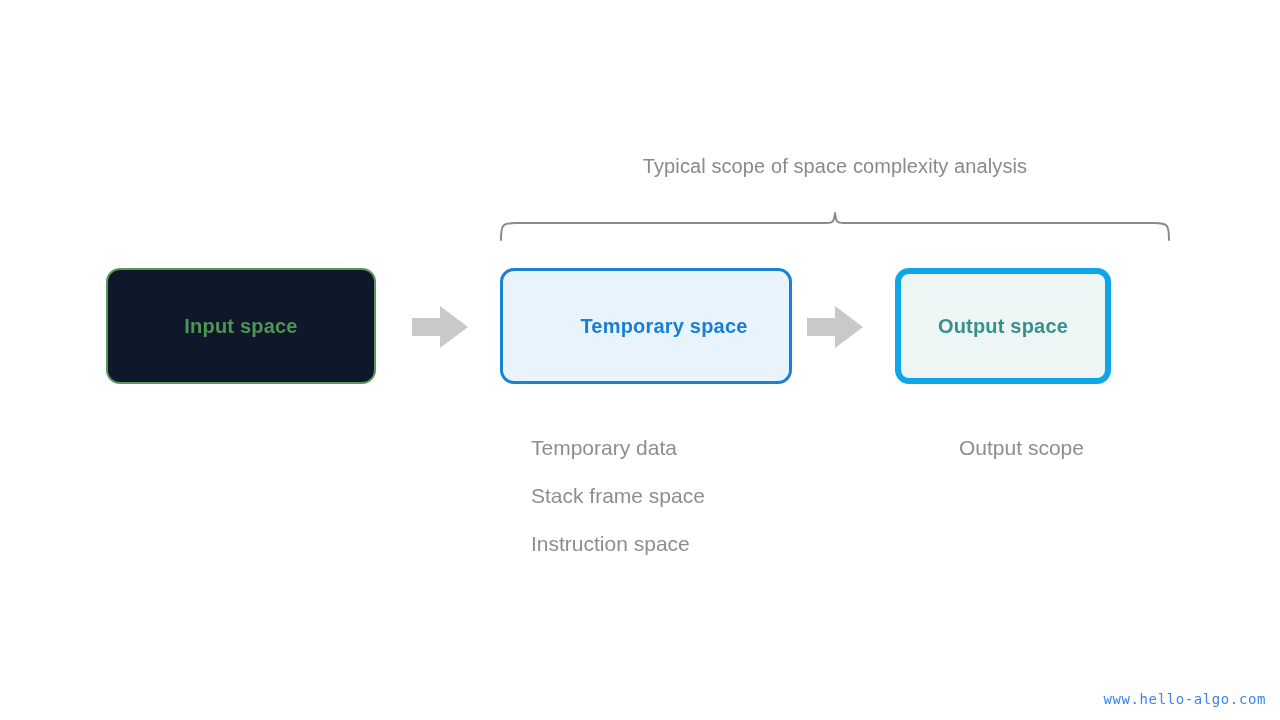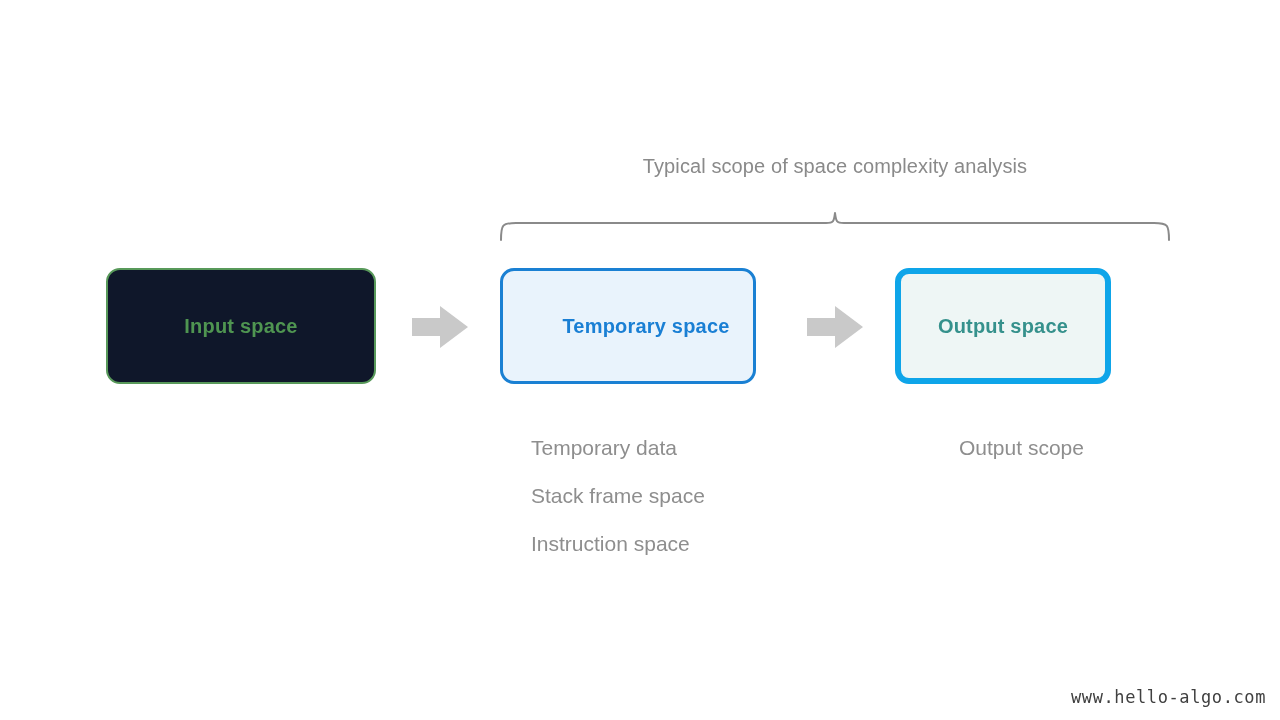--- a/index.html
+++ b/index.html
@@ -68,21 +68,21 @@
   #box-input {
     left: 106px;
     width: 270px;
     background: #0f172a;
     border: 2px solid #58995a;
   }
   #box-input .box-label { color: #4f9551; }
 
   #box-temporary {
     left: 500px;
-    width: 256px;
+    width: 292px;
     background: #e9f3fc;
     border: 3px solid #1a80d3;
     padding-left: 36px;
   }
   #box-temporary .box-label { color: #1a7fd4; }
 
   #box-output {
     left: 895px;
     width: 216px;
     background: #eef6f5;
@@ -110,23 +110,23 @@
   #caption-input  { left: 180px; }
   #caption-temporary { left: 531px; }
   #caption-output { left: 959px; }
   .caption-line { display: block; }
 
   
   .watermark {
     position: absolute;
     right: 14px;
     bottom: 13px;
-    color: #404040;
+    color: #3b82f6;
     font-family: "DejaVu Sans Mono", "Liberation Mono", monospace;
-    font-size: 17px;
+    font-size: 14px;
     letter-spacing: 0.6px;
   }
 </style>
 </head>
 <body>
 
 <div id="diagram-root">
 
   <div class="scope-title">
     <span>Typical scope of space complexity analysis</span>

